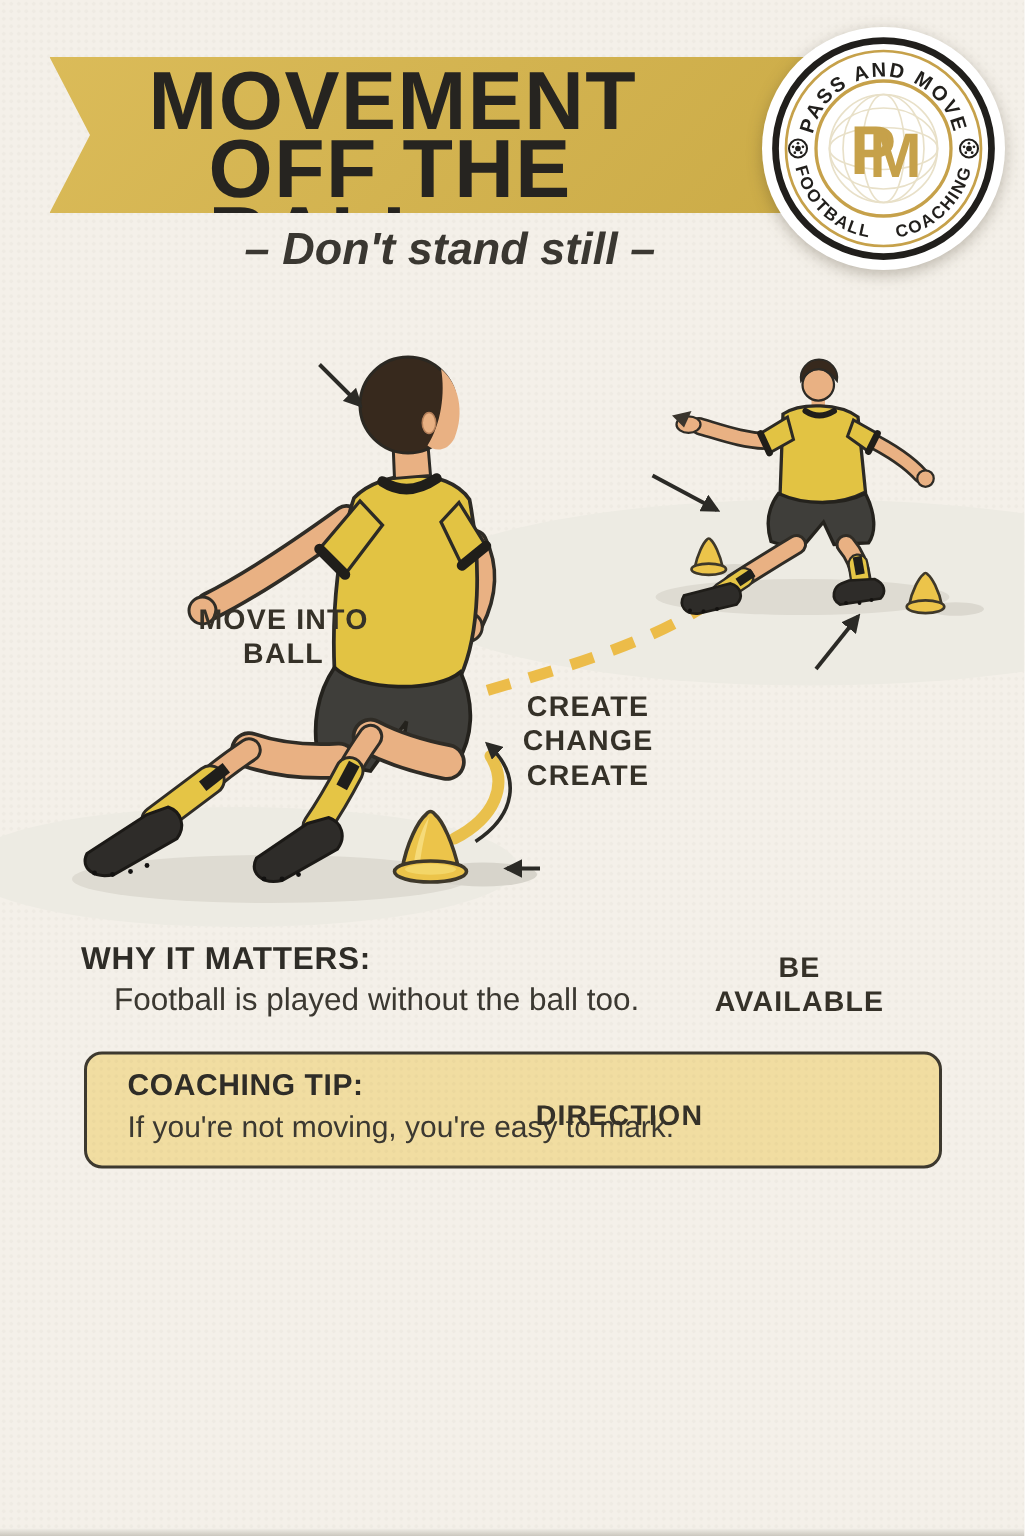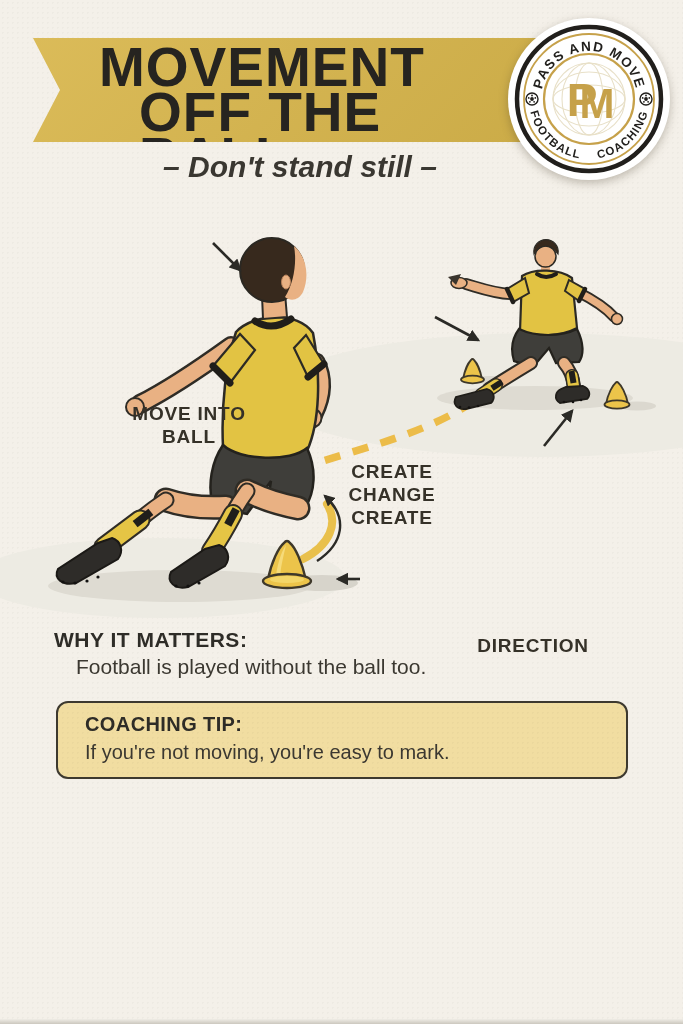--- a/index.html
+++ b/index.html
@@ -242,23 +242,25 @@
     <div class="diagram-label lbl-move">
       <div>MOVE INTO</div>
       <div>BALL</div>
     </div>
     <div class="diagram-label lbl-create">
       <div>CREATE</div>
       <div>CHANGE</div>
       <div>CREATE</div>
     </div>
     <div class="diagram-label lbl-available">
+      <div>BE</div>
+      <div>AVAILABLE</div>
+    </div>
+    <div class="diagram-label lbl-change">
       <div>DIRECTION</div>
-    </div>
-    <div class="diagram-label lbl-change">
     </div>
   </div>
 
   <div class="why-heading">WHY IT MATTERS:</div>
   <div class="why-body">Football is played without the ball too.</div>
 
   <div class="tip-box">
     <div class="tip-heading">COACHING TIP:</div>
     <div class="tip-body">If you're not moving, you're easy to mark.</div>
   </div>

